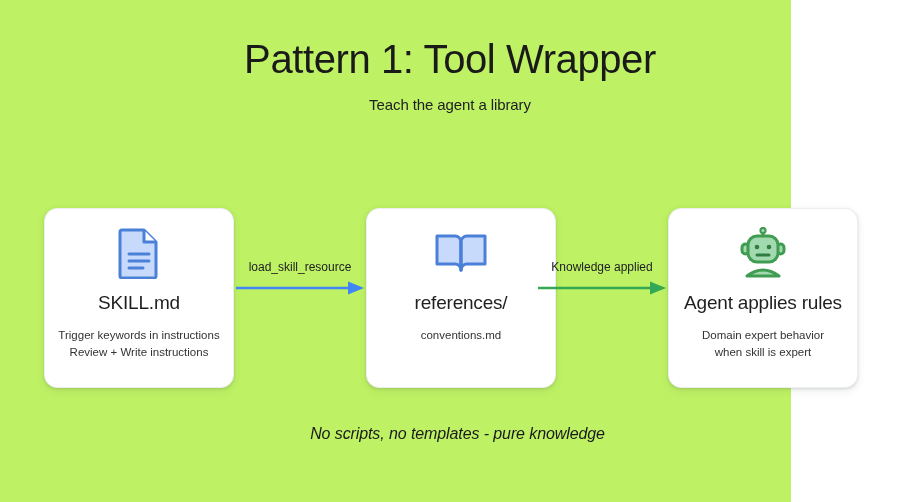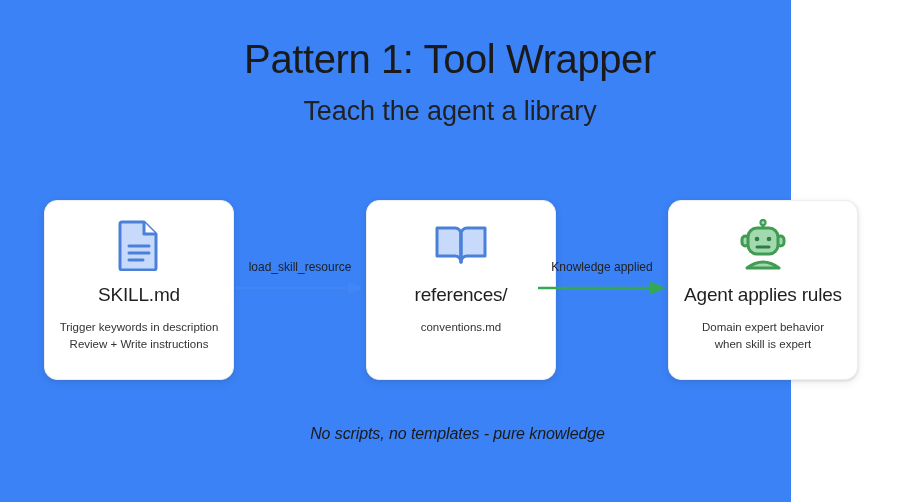--- a/index.html
+++ b/index.html
@@ -9,21 +9,21 @@
     height: 502px;
     background: #ffffff;
     font-family: "Liberation Sans", sans-serif;
     overflow: hidden;
   }
 
   .canvas {
     position: relative;
     width: 791px;
     height: 502px;
-    background: #3b82f6;
+    background: #bef264;
   }
 
   
   .header {
     position: absolute;
     top: 36px;
     left: 0;
     width: 900px;
     text-align: center;
   }
@@ -31,38 +31,38 @@
   .title {
     font-size: 40px;
     font-weight: 400;
     color: #1a1a1a;
     letter-spacing: -0.4px;
     line-height: 1.15;
   }
 
   .subtitle {
     margin-top: 14px;
-    font-size: 27px;
+    font-size: 15px;
     font-weight: 400;
     color: #202124;
     letter-spacing: -0.1px;
   }
 
   
   .flow {
     position: absolute;
     top: 192px;
     left: 0;
     width: 900px;
     height: 182px;
   }
 
   .card {
     position: absolute;
-    top: 8px;
+    top: 16px;
     width: 190px;
     height: 180px;
     background: #ffffff;
     border: 1px solid #eceff1;
     border-radius: 13px;
     box-shadow: 0 1px 3px rgba(60,64,67,0.16), 0 3px 9px rgba(60,64,67,0.09);
     display: flex;
     flex-direction: column;
     align-items: center;
     padding-top: 16px;
@@ -156,21 +156,21 @@
         <svg width="44" height="52" viewBox="0 0 44 52" aria-hidden="true">
           <path d="M5 3 h22 l12 12 v34 a2 2 0 0 1 -2 2 h-32 a2 2 0 0 1 -2 -2 v-44 a2 2 0 0 1 2 -2 z" fill="#c7dafb" stroke="#4a80d8" stroke-width="3" stroke-linejoin="round"></path>
           <path d="M27 3 v12 h12" fill="#ffffff" stroke="#4a80d8" stroke-width="3" stroke-linejoin="round"></path>
           <line x1="12" y1="27" x2="32" y2="27" stroke="#4a80d8" stroke-width="3" stroke-linecap="round"></line>
           <line x1="12" y1="34" x2="32" y2="34" stroke="#4a80d8" stroke-width="3" stroke-linecap="round"></line>
           <line x1="12" y1="41" x2="26" y2="41" stroke="#4a80d8" stroke-width="3" stroke-linecap="round"></line>
         </svg>
       </div>
       <div class="card-title">SKILL.md</div>
       <div class="card-lines">
-        <div class="card-line">Trigger keywords in description</div>
+        <div class="card-line">Trigger keywords in instructions</div>
         <div class="card-line">Review + Write instructions</div>
       </div>
     </div>
 
     <div class="arrow arrow-1">
       <div class="arrow-label">load_skill_resource</div>
       <svg width="128" height="16" viewBox="0 0 128 16" aria-hidden="true">
         <line x1="0" y1="8" x2="114" y2="8" stroke="#4285f4" stroke-width="2.6"></line>
         <polygon points="112,1.5 128,8 112,14.5" fill="#4285f4"></polygon>
       </svg>

